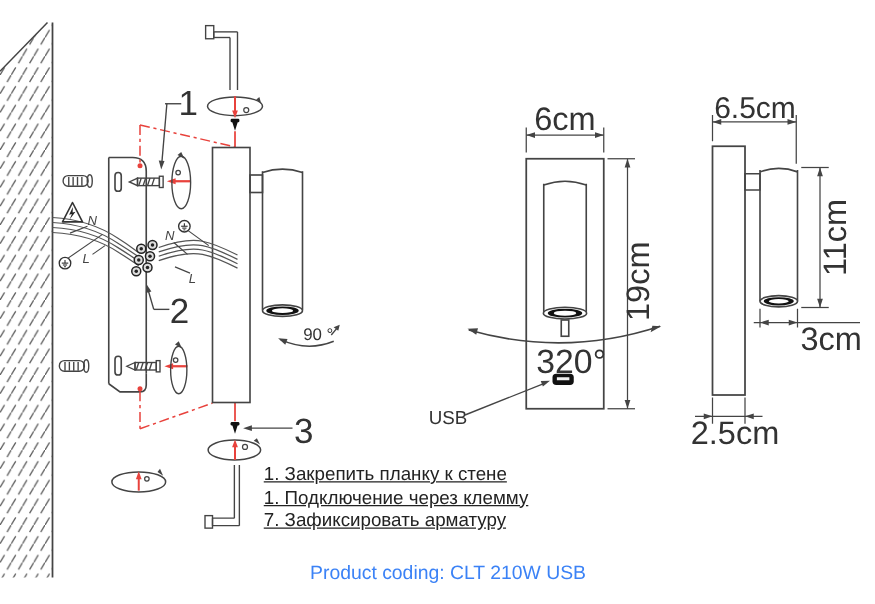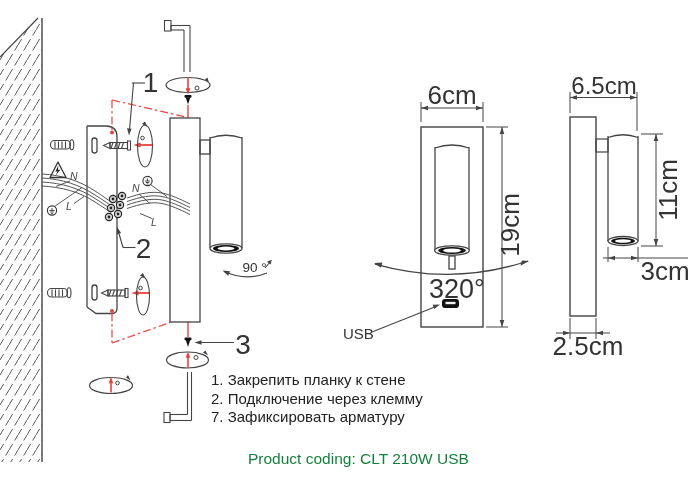--- a/index.html
+++ b/index.html
@@ -7,22 +7,22 @@
           font-family:"Liberation Sans",sans-serif;}
   .canvas svg{position:absolute;left:0;top:0;}
   svg text{font-family:"Liberation Sans",sans-serif;fill:#333;}
   .dim-txt{font-size:26px;}
   .dim-txt-sm{font-size:24px;}
   .swivel-txt{font-size:27px;}
   .step-txt{font-size:28px;}
   .wire-lbl{font-size:10.5px;font-style:italic;fill:#444;}
   .small-lbl{font-size:13.5px;}
   .usb-lbl{font-size:15px;}
-  .instructions{position:absolute;left:211px;top:371px;font-size:15px;line-height:18.6px;color:#222;}
-  .product-coding{position:absolute;left:248px;top:450px;font-size:15.5px;color:#15803d;}
+  .instructions{position:absolute;left:211px;top:371px;font-size:15px;line-height:18.6px;color:#222;text-decoration:underline;}
+  .product-coding{position:absolute;left:248px;top:450px;font-size:15.5px;color:#3b82f6;}
 </style>
 </head>
 <body>
 
 <div class="canvas">
 <svg width="700" height="483" viewBox="0 0 700 483">
   <defs>
     <pattern id="hatch" patternUnits="userSpaceOnUse" width="9" height="15">
       <line x1="0" y1="15" x2="9" y2="0" stroke="#5a5a5a" stroke-width="1" stroke-dasharray="7 4"></line>
     </pattern>
@@ -333,17 +333,17 @@
       <line x1="556" y1="333" x2="610" y2="333"></line>
       <polygon points="570,333 563,330.7 563,335.3" fill="#444" stroke="none"></polygon>
       <polygon points="596,333 603,330.7 603,335.3" fill="#444" stroke="none"></polygon>
     </g>
     <text class="dim-txt" x="588" y="355" text-anchor="middle">2.5cm</text>
   </g>
 </svg>
 
 <div class="instructions">
   <div>1. Закрепить планку к стене</div>
-  <div>2. Подключение через клемму</div>
+  <div>1. Подключение через клемму</div>
   <div>7. Зафиксировать арматуру</div>
 </div>
 <div class="product-coding">Product coding: CLT 210W USB</div>
 </div>
 
 </body></html>

